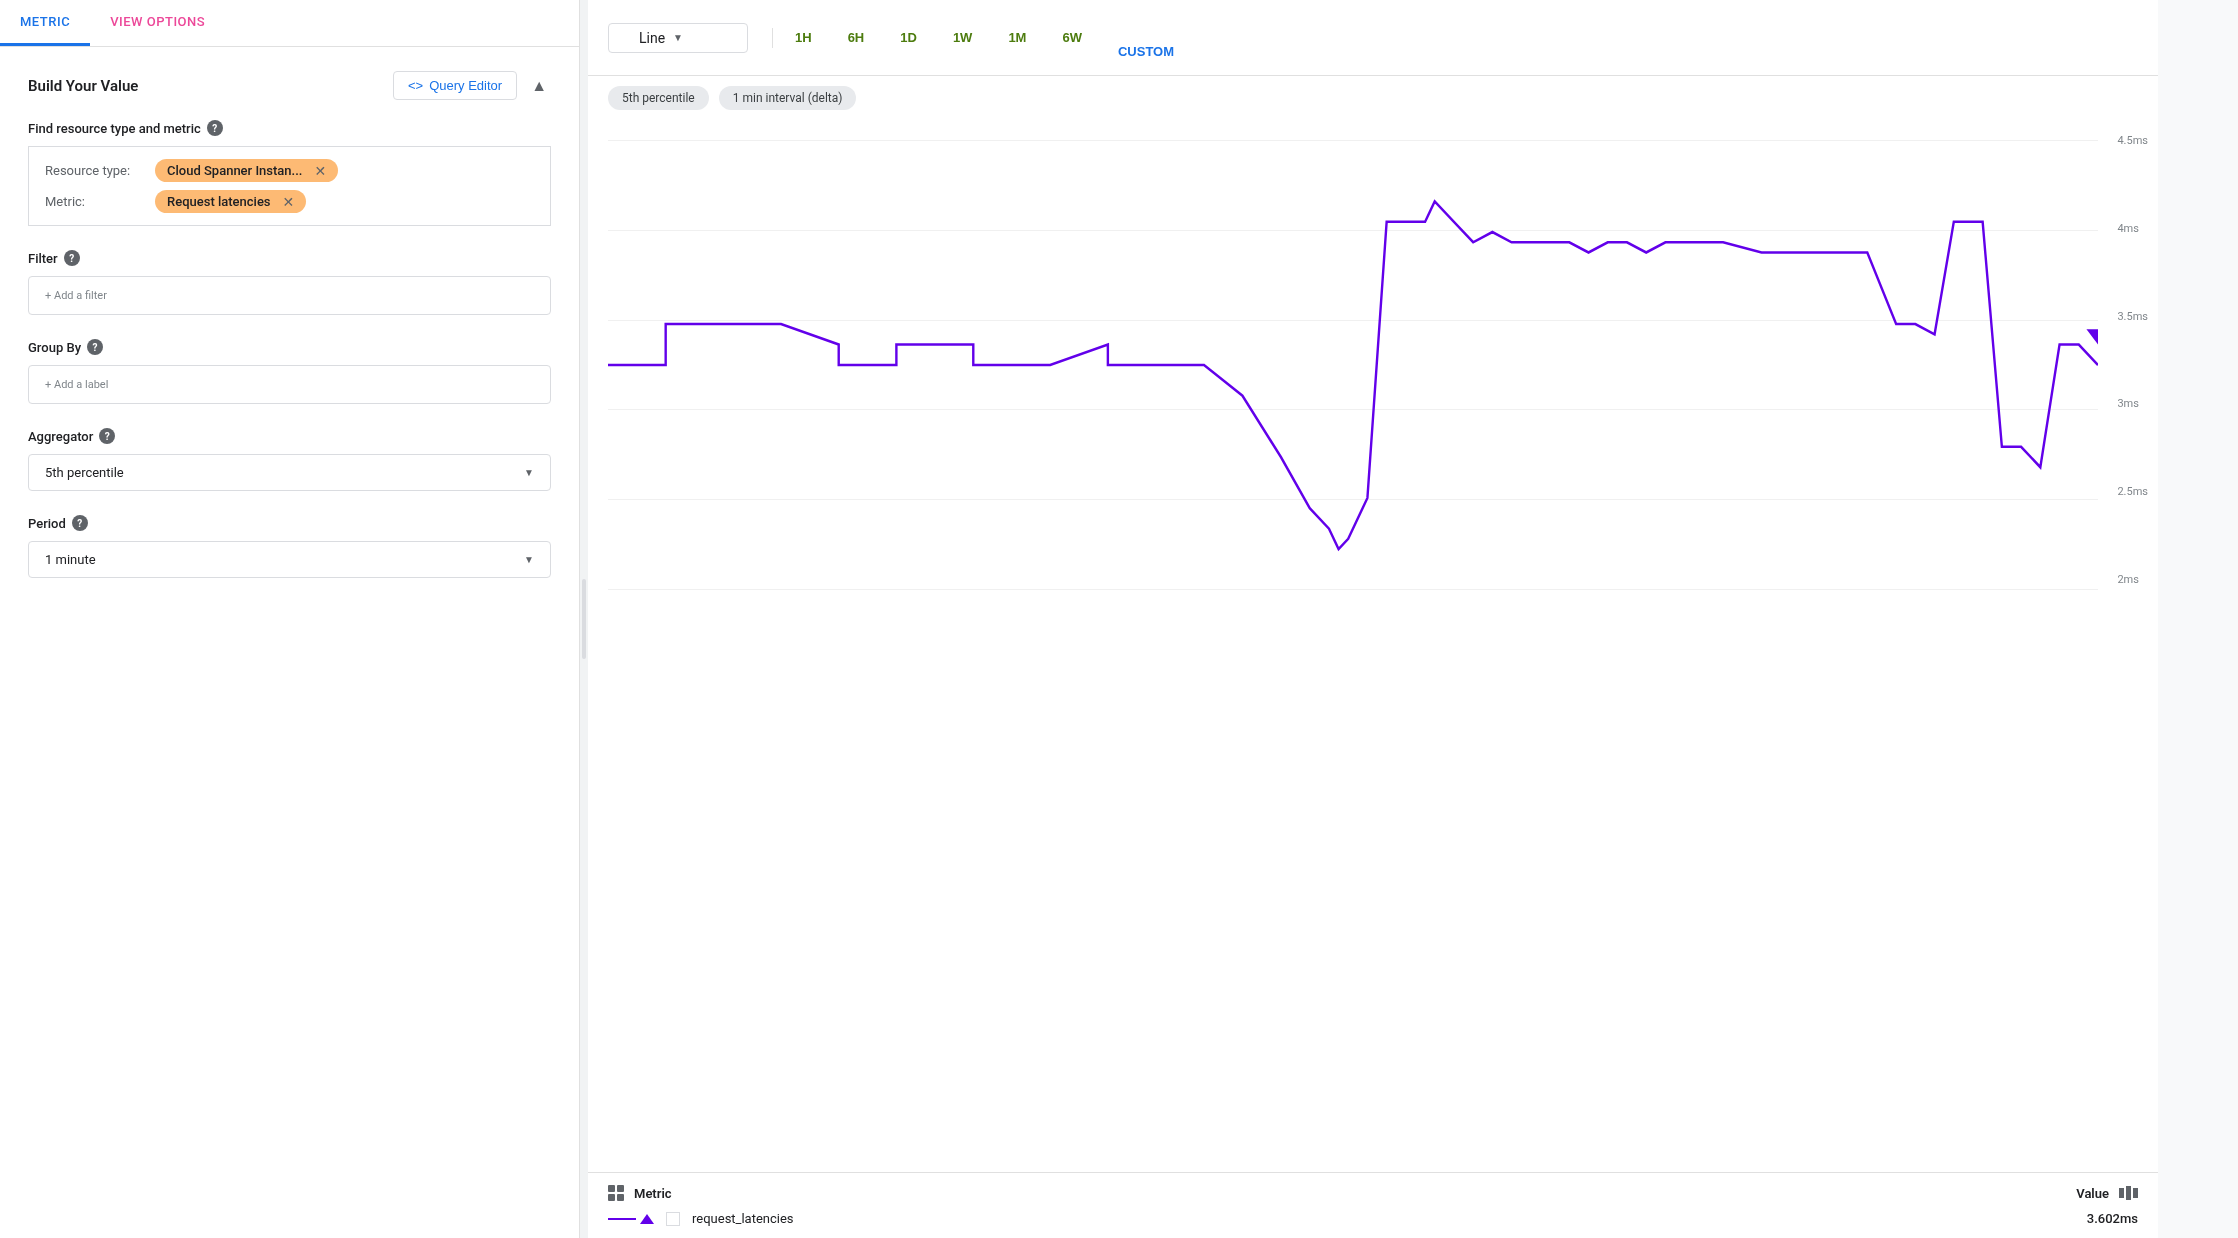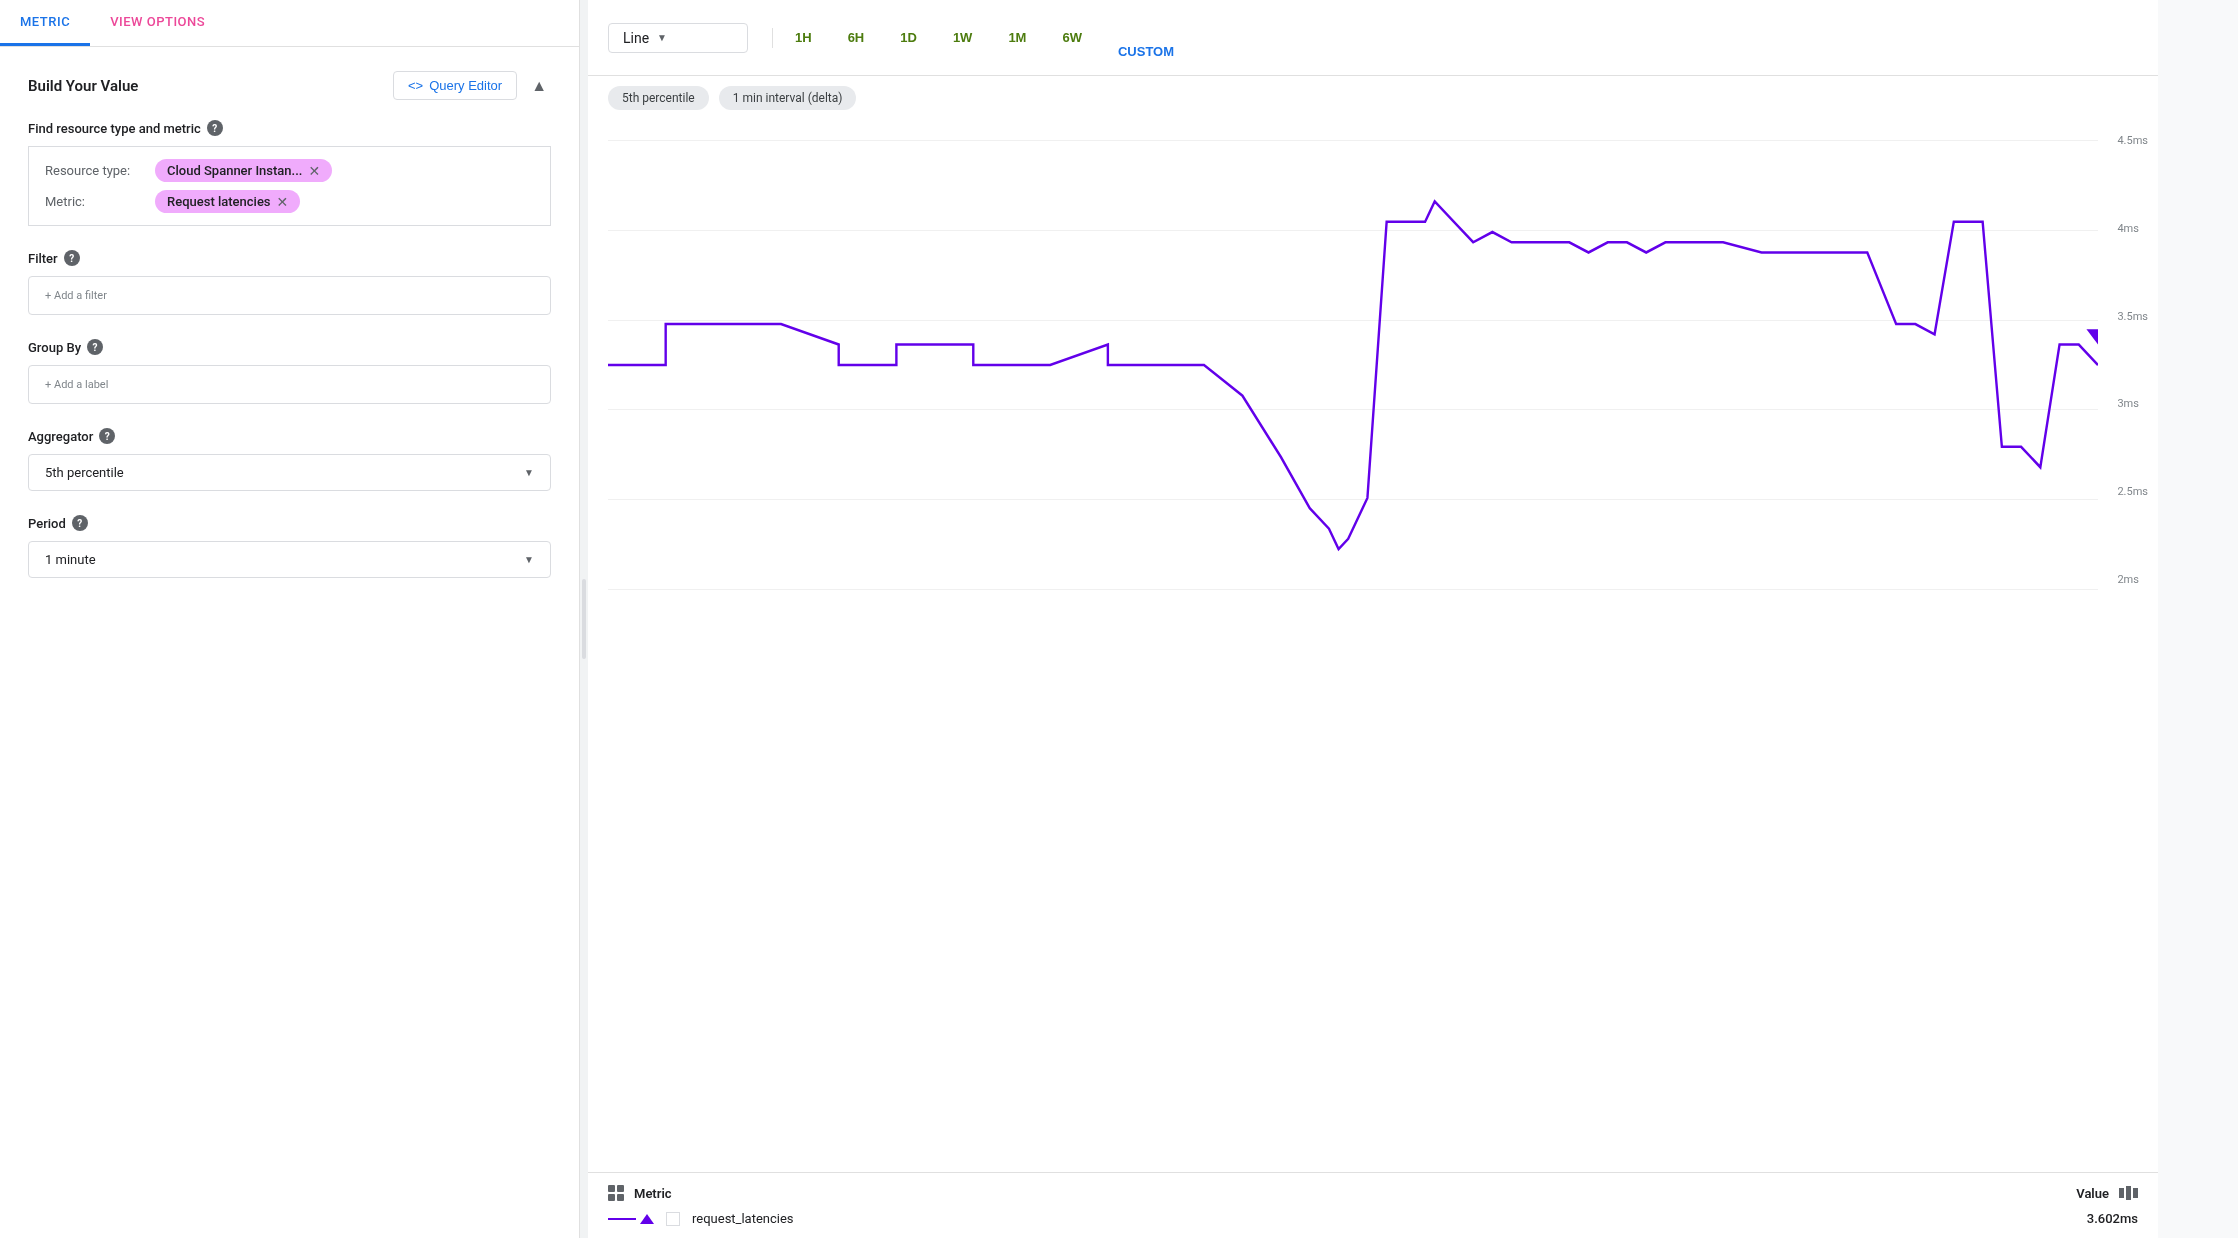--- a/index.html
+++ b/index.html
@@ -26,34 +26,34 @@
     .collapse-btn { background: none; border: none; cursor: pointer; color: #5f6368; font-size: 16px; padding: 4px; }
 
     .section { margin-bottom: 24px; }
     .section-label { font-size: 13px; font-weight: 500; color: #202124; margin-bottom: 10px; display: flex; align-items: center; gap: 6px; }
     .help-icon { display: inline-flex; align-items: center; justify-content: center; width: 16px; height: 16px; background: #5f6368; color: #fff; border-radius: 50%; font-size: 10px; font-weight: bold; cursor: pointer; }
 
     .resource-box { border: 1px solid #dadce0; border-radius: 0; padding: 12px 16px; }
     .resource-row { display: flex; align-items: center; gap: 10px; margin-bottom: 8px; }
     .resource-row:last-child { margin-bottom: 0; }
     .resource-row-label { color: #5f6368; font-size: 13px; min-width: 100px; }
-    .chip { display: inline-flex; align-items: center; gap: 6px; padding: 4px 12px; background: #f0abfc; border-radius: 16px; font-size: 13px; color: #202124; font-weight: 500; }
+    .chip { display: inline-flex; align-items: center; gap: 12px; padding: 4px 12px; background: #fdba74; border-radius: 16px; font-size: 13px; color: #202124; font-weight: 500; }
     .chip .close-btn { cursor: pointer; color: #5f6368; font-size: 14px; line-height: 1; }
 
     .filter-box { border: 1px solid #dadce0; border-radius: 4px; padding: 12px 16px; color: #80868b; font-size: 11px; cursor: pointer; }
 
     .aggregator-select { border: 1px solid #dadce0; border-radius: 4px; padding: 10px 16px; display: flex; justify-content: space-between; align-items: center; cursor: pointer; font-size: 13px; color: #202124; background: #fff; }
     .select-arrow { color: #5f6368; font-size: 10px; }
 
     
     .right-panel { flex: 1; display: flex; flex-direction: column; background: #fff; }
 
     .chart-toolbar { display: flex; align-items: center; padding: 8px 20px; border-bottom: 1px solid #e0e0e0; gap: 0; }
 
-    .line-select { display: flex; align-items: center; gap: 8px; padding: 6px 14px; border: 1px solid #dadce0; border-radius: 4px; background: #fff; font-size: 14px; cursor: pointer; min-width: 140px; }
+    .line-select { display: flex; align-items: center; gap: 8px; padding: 6px 30px; border: 1px solid #dadce0; border-radius: 4px; background: #fff; font-size: 14px; cursor: pointer; min-width: 140px; }
     .line-select .arrow { font-size: 10px; color: #5f6368; }
 
     .time-range-btns { display: flex; align-items: center; margin-left: 20px; gap: 0; }
     .time-btn { padding: 8px 18px; font-size: 13px; color: #4d7c0f; cursor: pointer; background: none; border: none; font-weight: 700; }
     .time-btn.active { color: #1a73e8; font-weight: 600; margin-top: 28px; }
 
     .divider-v { width: 1px; height: 20px; background: #e0e0e0; margin: 0 4px; }
 
     .filter-chips { display: flex; gap: 10px; padding: 10px 20px; }
     .filter-chip { padding: 5px 14px; background: #e8eaed; border-radius: 16px; font-size: 12px; color: #3c4043; }

